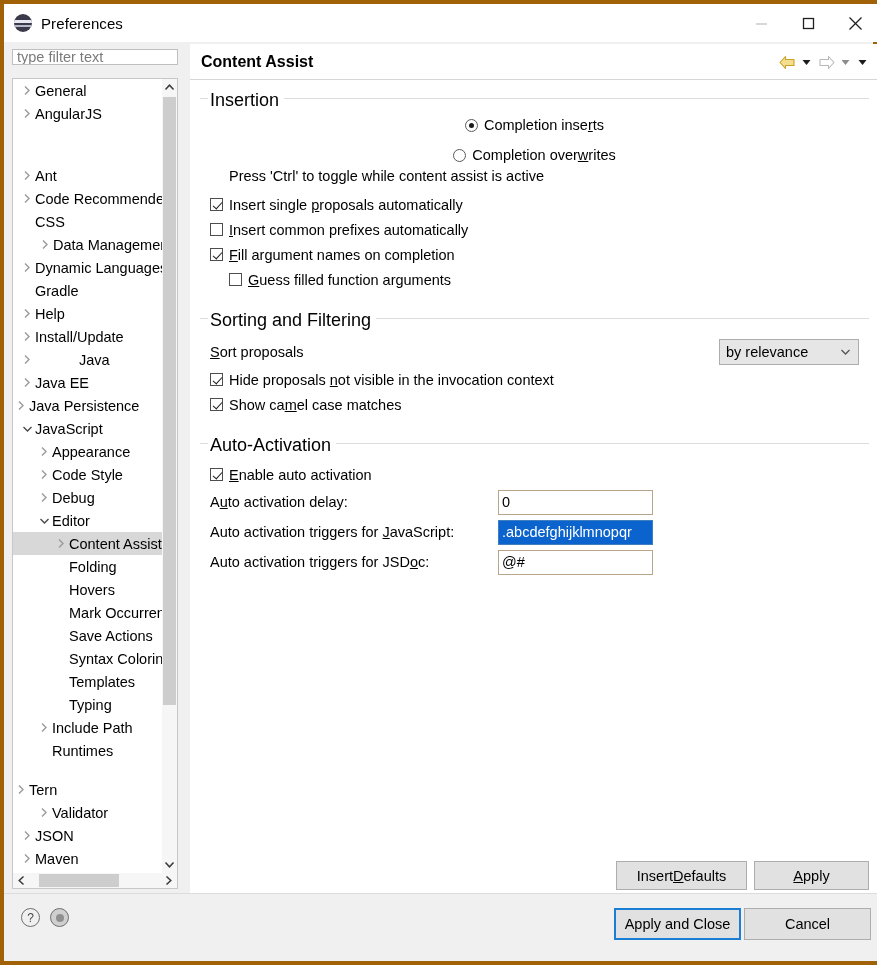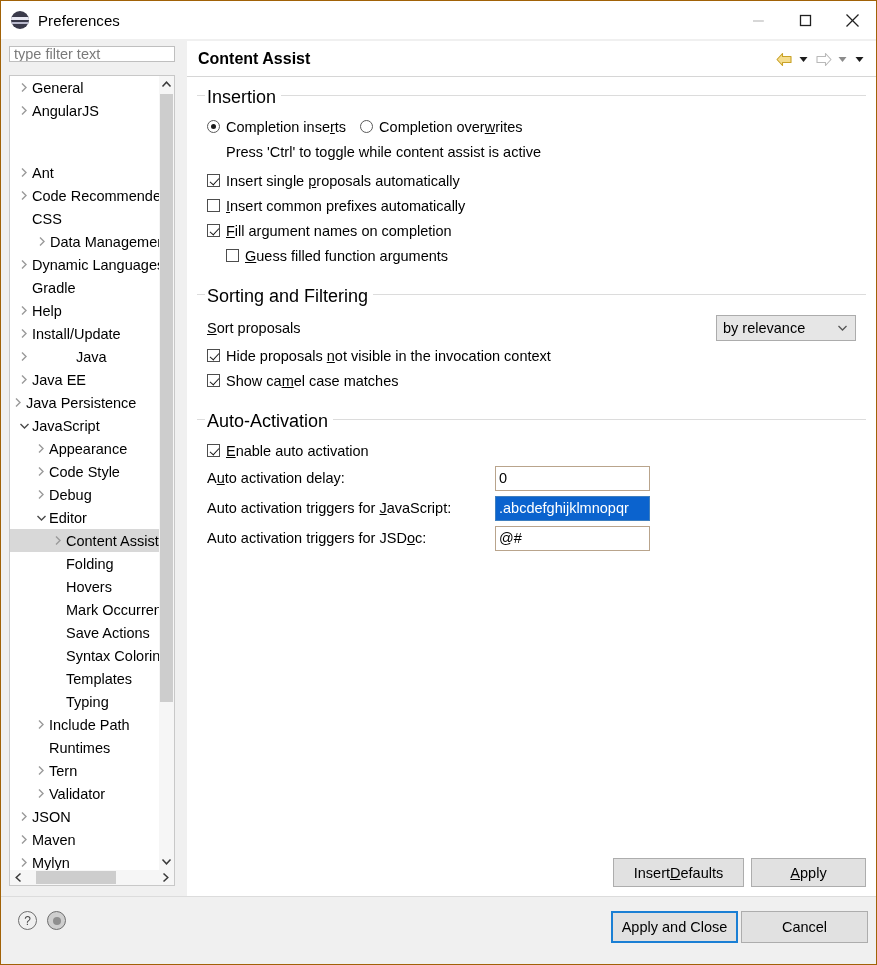--- a/index.html
+++ b/index.html
@@ -12,21 +12,21 @@
     color: #000000;
     overflow: hidden;
     -webkit-font-smoothing: antialiased;
   }
 
   
   .window {
     position: relative;
     width: 877px; height: 965px;
     background: #f0f0f0;
-    border: 1px solid #a16207;
+    border: 4px solid #a16207;
   }
 
   
   .titlebar {
     position: absolute; left: 0; top: 0;
     width: 875px; height: 38px;
     background: #ffffff;
     display: flex; align-items: center;
   }
   .app-icon {
@@ -198,21 +198,21 @@
     margin-left: -2px;
   }
   .group-inner { padding-top: 6px; }
 
   
   .row {
     display: flex; align-items: center;
     min-height: 25px;
     white-space: nowrap;
   }
-  .radio-row { gap: 14px; }
+  .radio-row { gap: 14px; flex-direction: column; }
   .radio, .checkbox {
     display: flex; align-items: center;
     white-space: nowrap;
   }
   .radio-box {
     width: 13px; height: 13px; flex: none;
     border-radius: 50%;
     border: 1px solid #5a5a5a;
     background: #fff;
     margin-right: 6px;
@@ -609,21 +609,21 @@
             <span class="tree-label">Include Path</span>
           </div>
           <div class="tree-item" style="padding-left: 23px;">
             <span class="tw empty">
               <svg width="8" height="11" viewBox="0 0 8 11">
                 <polyline points="2,1.5 6,5.5 2,9.5" fill="none" stroke="#9a9a9a" stroke-width="1.4"></polyline>
               </svg>
             </span>
             <span class="tree-label">Runtimes</span>
           </div>
-          <div class="tree-item" style="padding-left: 23px;">
+          <div class="tree-item" style=" margin-top: 16px;">
             <span class="tw">
               <svg width="8" height="11" viewBox="0 0 8 11">
                 <polyline points="2,1.5 6,5.5 2,9.5" fill="none" stroke="#9a9a9a" stroke-width="1.4"></polyline>
               </svg>
             </span>
             <span class="tree-label">Tern</span>
           </div>
           <div class="tree-item" style="padding-left: 23px;">
             <span class="tw">
               <svg width="8" height="11" viewBox="0 0 8 11">

